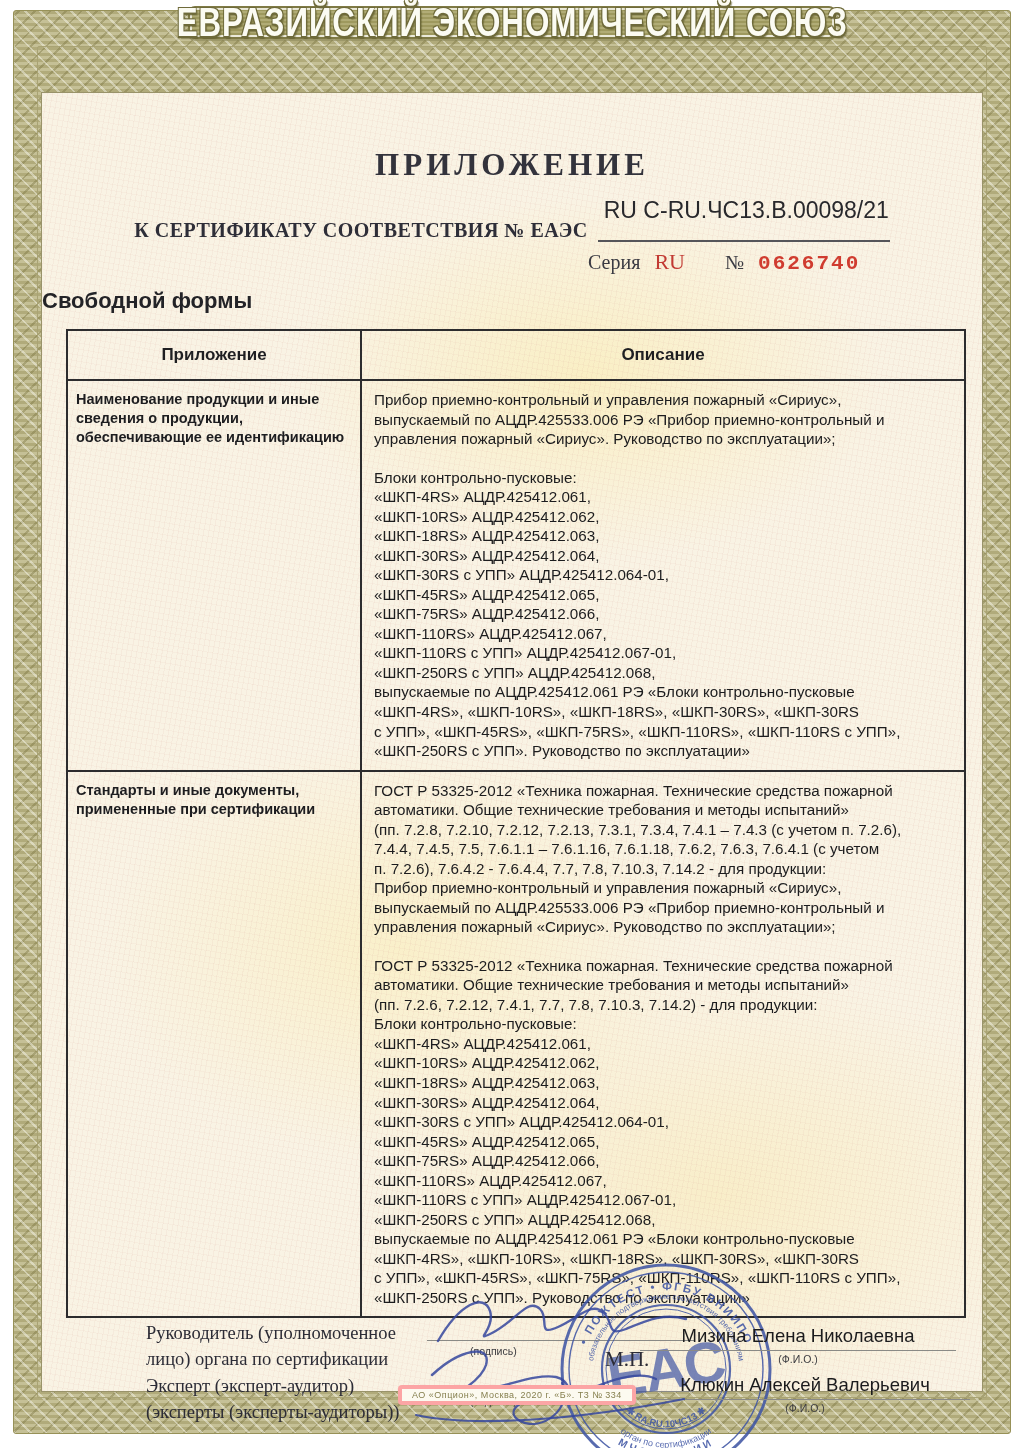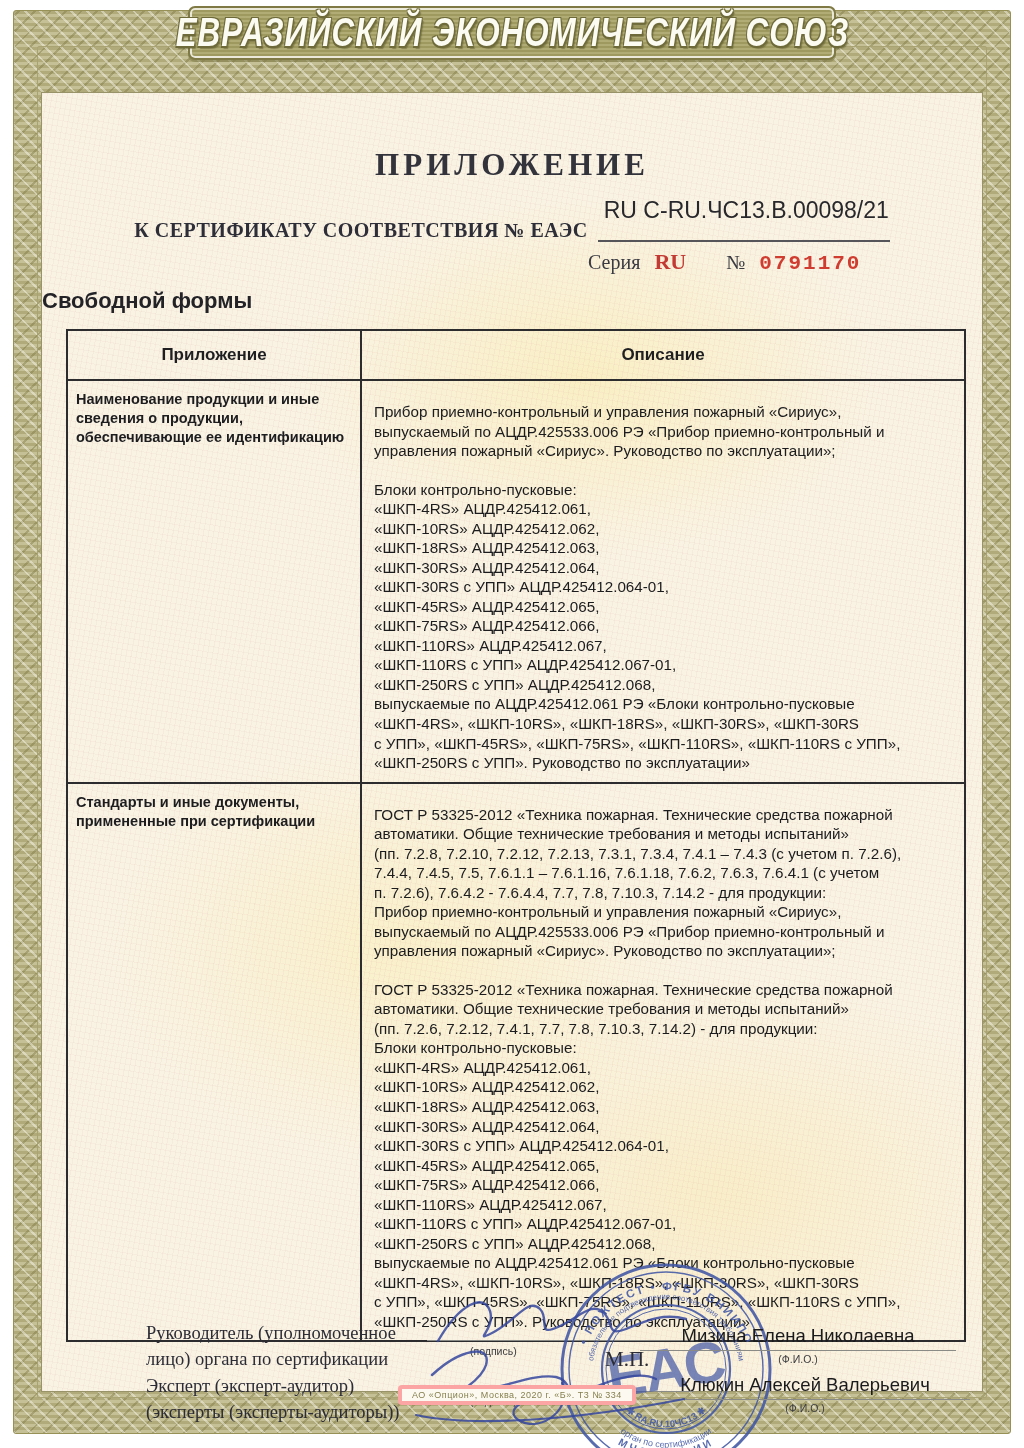--- a/index.html
+++ b/index.html
@@ -33,57 +33,57 @@
       radial-gradient(ellipse 420px 260px at 58% 22%, rgba(250,236,170,0.55), rgba(250,236,170,0) 70%),
       radial-gradient(ellipse 420px 300px at 38% 66%, rgba(250,236,170,0.45), rgba(250,236,170,0) 70%),
       radial-gradient(ellipse 500px 320px at 72% 85%, rgba(248,230,160,0.40), rgba(248,230,160,0) 70%);
     padding-top:28px;
     margin-top:40px;
   }
 
   
   .banner {
     position:absolute; top:6px; left:50%; transform:translateX(-50%);
-    width:648px; height:54px; z-index:6;
+    width:648px; height:33px; z-index:6;
     background:#a6a163;
     background-image:repeating-linear-gradient(0deg, rgba(255,255,255,0.12) 0 2px, rgba(0,0,0,0.05) 2px 4px);
     border:2px solid #7f7a45; border-radius:7px;
     box-shadow:inset 0 0 0 2px rgba(255,255,252,0.75), 0 2px 0 rgba(130,125,75,0.6);
-    display:flex; align-items:center; justify-content:center;font-style:italic;
+    display:flex; align-items:center; justify-content:center;
   }
   .banner-text {
     display:inline-block; color:#fbfbf2; font-weight:700; font-size:33px; letter-spacing:1px;
     transform:scale(0.95,1.22); white-space:nowrap;
     text-shadow:1px 1px 0 #6e6a3a, -1px -1px 0 #6e6a3a, 1px -1px 0 #6e6a3a, -1px 1px 0 #6e6a3a, 2px 2px 1px rgba(90,86,40,0.5);
   }
   .title { text-align:center; font-family:"Liberation Serif", serif; font-weight:700;
            font-size:31px; letter-spacing:4px; color:#33333c; margin-top:26px; }
   .cert-line { display:flex; justify-content:center; align-items:flex-end; margin-top:14px; }
   .cert-label { font-family:"Liberation Serif", serif; font-weight:700; font-size:20px;
                 letter-spacing:0.5px; color:#2e2e38; }
   .cert-number { width:292px; margin-left:10px; border-bottom:2px solid #55555a;
                  font-size:23px; color:#28282c; padding:0 0 16px 6px; white-space:nowrap; }
   .series-line { margin-top:7px; padding-left:546px; display:flex; align-items:baseline; gap:14px; }
   .series-label { font-family:"Liberation Serif", serif; font-size:20px; color:#3a3a42; }
-  .series-value { font-family:"Liberation Serif", serif; font-weight:700; font-size:22px; color:#c23a33;text-align:center; }
+  .series-value { font-family:"Liberation Serif", serif; font-weight:400; font-size:22px; color:#c23a33;text-align:center; }
   .no-sign { font-family:"Liberation Serif", serif; font-size:20px; color:#3a3a42; margin-left:26px; }
   .serial-number { font-family:"Liberation Mono", monospace; font-weight:700; font-size:21px;
                    letter-spacing:2px; color:#d03c30; }
   .form-type { text-align:left; font-weight:700; font-size:22px; color:#232327; margin-top:13px; }
 
   
   .cert-table { width:900px; margin:15px 0 0 24px; border:2px solid #2c2c2e; background:transparent; }
   .t-head { display:grid; grid-template-columns:294px 1fr; border-bottom:2px solid #2c2c2e; }
   .t-head .th { padding:14px 8px; text-align:center; font-weight:700; font-size:17px; color:#1f1f22; }
   .t-head .th:first-child { border-right:2px solid #2c2c2e; }
   .t-row { display:grid; grid-template-columns:294px 1fr; }
   .t-row + .t-row { border-top:2px solid #2c2c2e; }
   .td-label { border-right:2px solid #2c2c2e; padding:9px 8px 9px 8px; font-weight:700;
               font-size:14.5px; line-height:1.32; color:#1d1d20; white-space:pre-line; }
-  .td-desc { padding:21px 8px 9px 12px; font-size:15.2px; line-height:1.285; color:#1c1c1e; }
+  .td-desc { padding:9px 8px 9px 12px; font-size:15.2px; line-height:1.285; color:#1c1c1e; }
   .para { white-space:pre-line; }
   .para + .para { margin-top:19px; }
 
   
   .sig-abs { position:absolute; }
   .role { font-family:"Liberation Serif", serif; font-weight:400; font-size:18.5px;
           line-height:1.38; color:#2c2c36; white-space:pre-line; }
   .sig-line { border-bottom:1.5px solid #8a8a86; }
   .sig-caption { font-size:10.5px; color:#3c3c40; }
   .mp { font-family:"Liberation Serif", serif; font-size:21px; color:#2c2c36; z-index:4; }
@@ -117,21 +117,21 @@
 
     <div class="cert-line">
       <span class="cert-label">К СЕРТИФИКАТУ СООТВЕТСТВИЯ № ЕАЭС</span>
       <span class="cert-number">RU C-RU.ЧС13.В.00098/21</span>
     </div>
 
     <div class="series-line">
       <span class="series-label">Серия</span>
       <span class="series-value">RU</span>
       <span class="no-sign">№</span>
-      <span class="serial-number">0791170</span>
+      <span class="serial-number">0626740</span>
     </div>
 
     <div class="form-type">Свободной формы</div>
 
     <div class="cert-table">
       <div class="t-head">
         <div class="th">Приложение</div>
         <div class="th">Описание</div>
       </div>
       <div class="t-row">

